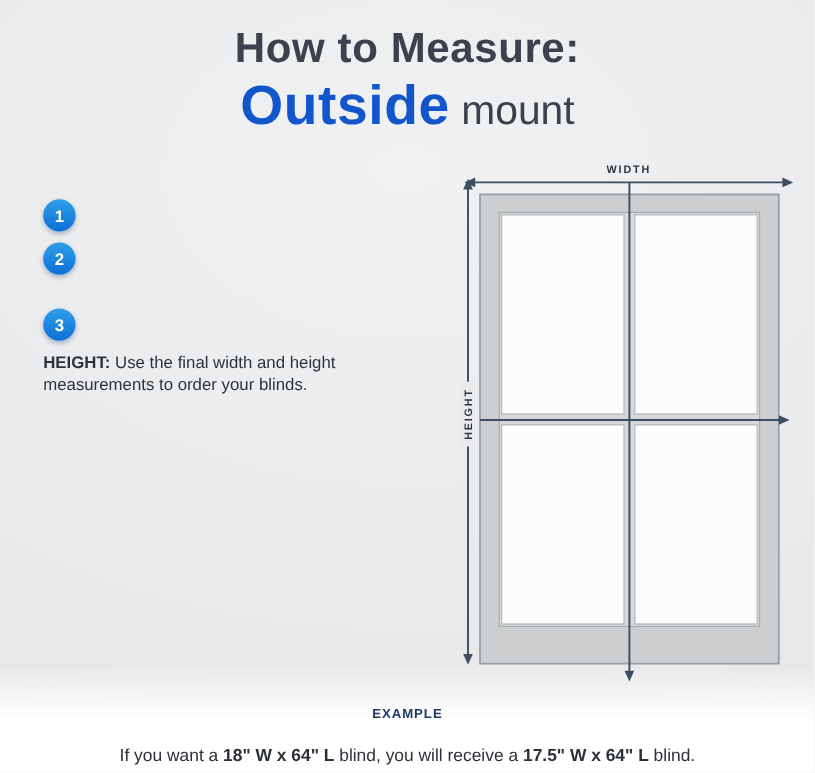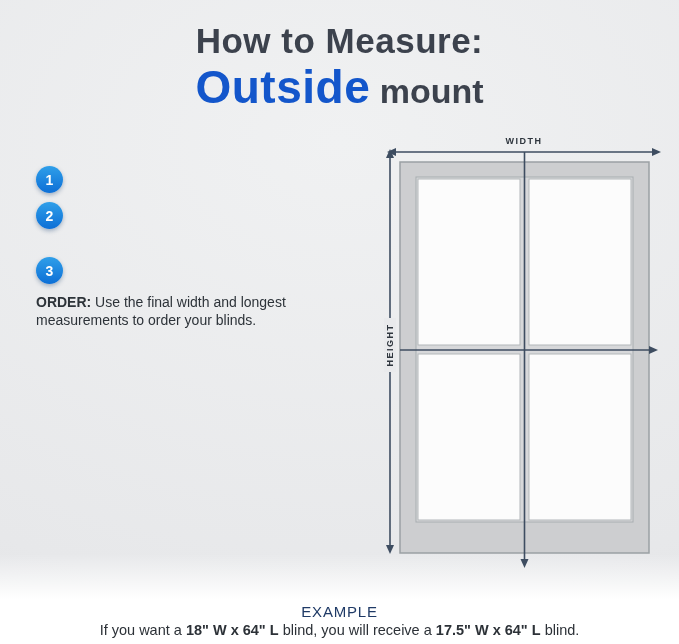--- a/index.html
+++ b/index.html
@@ -9,40 +9,40 @@
     position:relative; width:679px; height:644px; overflow:hidden;
     background:
       linear-gradient(180deg, rgba(255,255,255,0) 0%, rgba(255,255,255,0) 86%, #ffffff 93%),
       radial-gradient(130% 95% at 50% 22%, #f0f1f2 0%, #e7e8ea 75%, #e2e3e5 100%);
   }
   
   .title { position:absolute; top:22px; left:0; width:100%; text-align:center; }
   .title-line1 { font-size:35px; font-weight:700; color:#3c424d; letter-spacing:0.5px; line-height:1.1; }
   .title-line2 { margin-top:1px; line-height:1.1; }
   .title-outside { font-size:46px; font-weight:800; color:#1356cb; letter-spacing:0.5px;margin-top:12px; }
-  .title-mount { font-size:34px; font-weight:700; color:#3c424d; }
+  .title-mount { font-size:34px; font-weight:400; color:#3c424d; }
   
   .steps { position:absolute; left:36px; top:166px; width:334px; }
   .step { margin-bottom:8px; }
   .step-3 { margin-top:28px; }
   .step-circle {
     width:27px; height:27px; border-radius:50%;
     background:linear-gradient(180deg,#2f9fe9 0%, #0d6fd6 100%);
     color:#ffffff; font-size:14px; font-weight:700;
     display:flex; align-items:center; justify-content:center;
     box-shadow:0 2px 4px rgba(20,60,110,0.35);
     margin-bottom:9px;
   }
   .step-text { font-size:14px; line-height:1.3; color:#2d3339; }
   .step-label { font-weight:700; }
   
   .diagram { position:absolute; left:376px; top:128px; width:292px; height:460px; }
   
   .example { position:absolute; left:0; bottom:6px; width:100%; text-align:center; }
-  .example-heading { font-size:15px; font-weight:400; color:#1f3a66; letter-spacing:0.8px; margin-bottom:2px; }
+  .example-heading { font-size:11px; font-weight:700; color:#1f3a66; letter-spacing:0.8px; margin-bottom:21px; }
   .example-text { font-size:14.5px; color:#2c3137; }
   .example-text .bold { font-weight:700; }
 </style>
 </head>
 <body>
 
 <div class="page">
 
   <div class="title">
     <div class="title-line1">How to Measure:</div>
@@ -60,21 +60,21 @@
     <div class="step">
       <div class="step-circle">
         <span>2</span>
       </div>
     </div>
 
     <div class="step step-3">
       <div class="step-circle">
         <span>3</span>
       </div>
-      <div class="step-text"><span class="step-label">ORDER:</span><span> Use the final width and longest measurements to order your blinds.</span></div>
+      <div class="step-text"><span class="step-label">HEIGHT:</span><span> Use the final width and height measurements to order your blinds.</span></div>
     </div>
 
   </div>
 
   <svg class="diagram" viewBox="0 0 292 460">
 
     <g>
       <rect x="24" y="34" width="249" height="391" fill="#cdced0" stroke="#9aa0a4" stroke-width="1.5"></rect>
       <rect x="40" y="49" width="217" height="345" fill="#d7d8da" stroke="#a8adb0" stroke-width="1"></rect>
       <rect x="42" y="51" width="102" height="166" fill="#fcfcfc" stroke="#b3b7ba" stroke-width="1"></rect>

